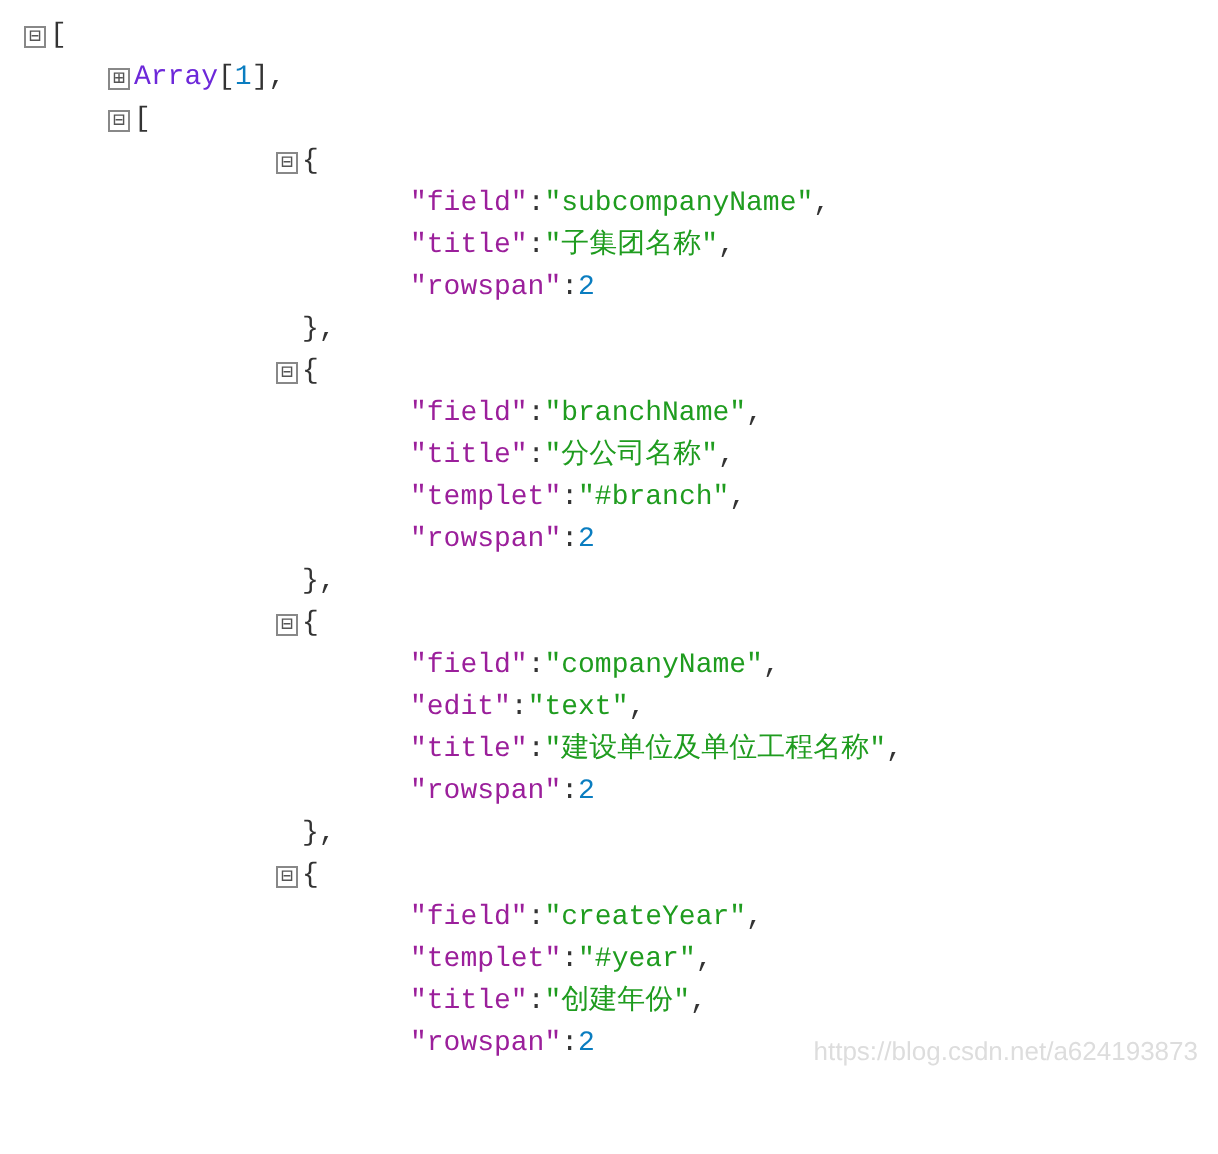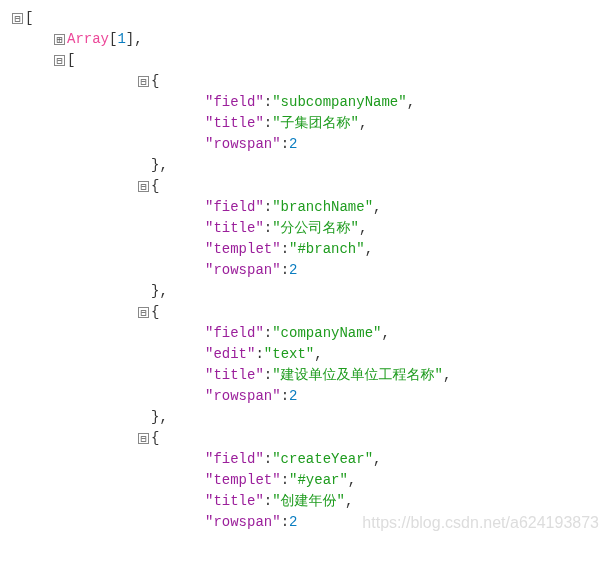--- a/index.html
+++ b/index.html
@@ -39,27 +39,27 @@
     .indent { display: inline-block; }
     .i0 { width: 0; }
     .i1 { width: 42px; }
     .i2 { width: 42px; }
     .i3 { width: 126px; }
     .i4 { width: 180px; }
     .punct { color: #333; }
     .key { color: #9b1f9b; }
     .str { color: #1f9c1f; }
     .num { color: #0a7dc0; }
-    .arrlbl { color: #ec4899; }
+    .arrlbl { color: #6d28d9; }
     .watermark {
       position: absolute;
       right: 10px;
       bottom: 6px;
       color: #ddd;
-      font-size: 16px;
+      font-size: 13px;
       font-family: Arial, sans-serif;
     }
   </style>
 </head>
 <body>
 
 <div>
 
   <div class="line"><span class="indent i0"></span><span class="toggle">⊟</span><span class="punct">[</span></div>
 

